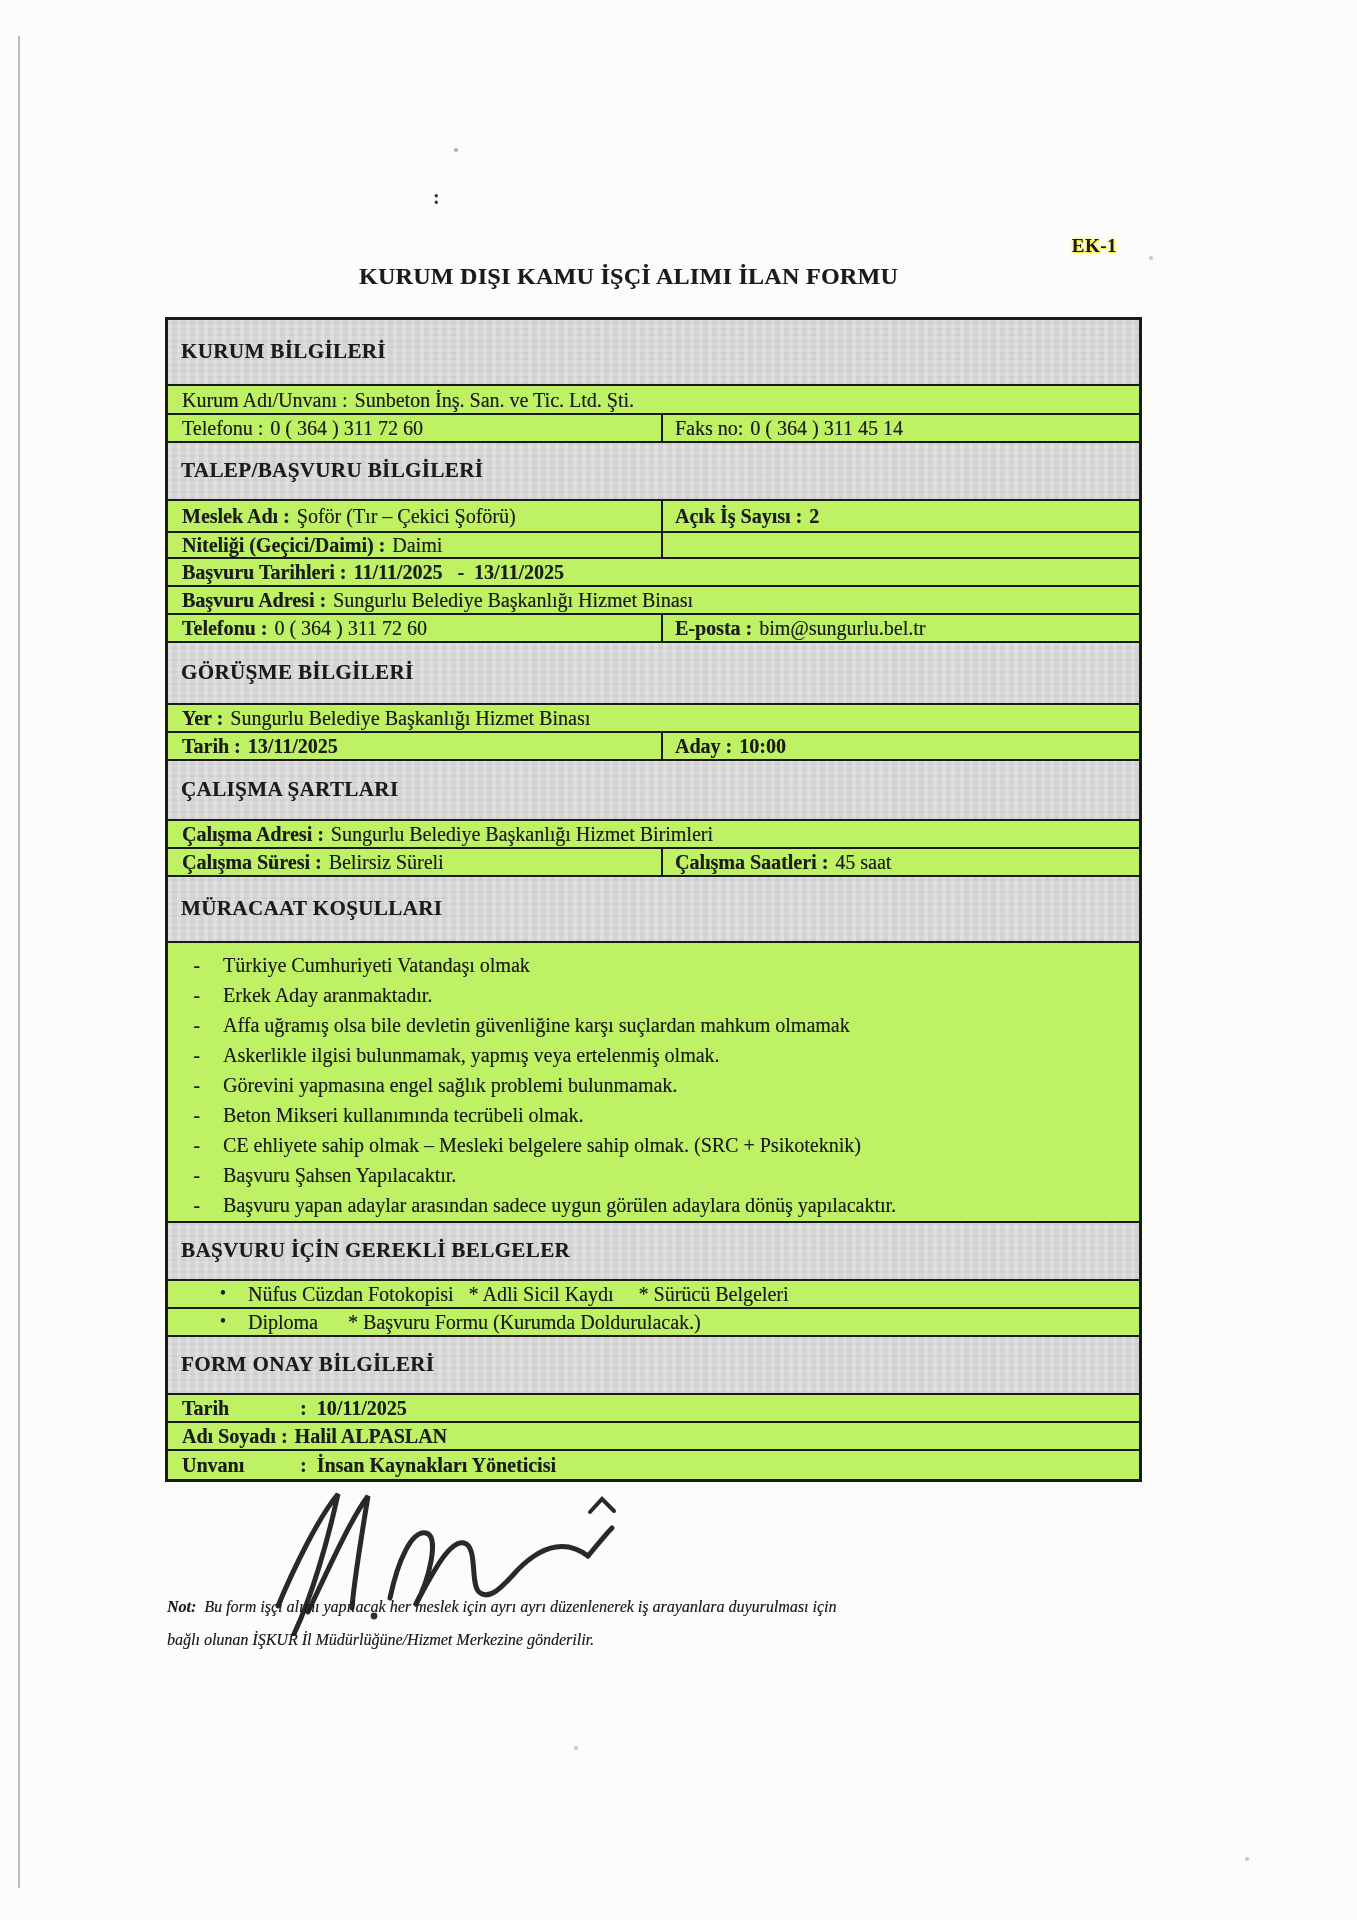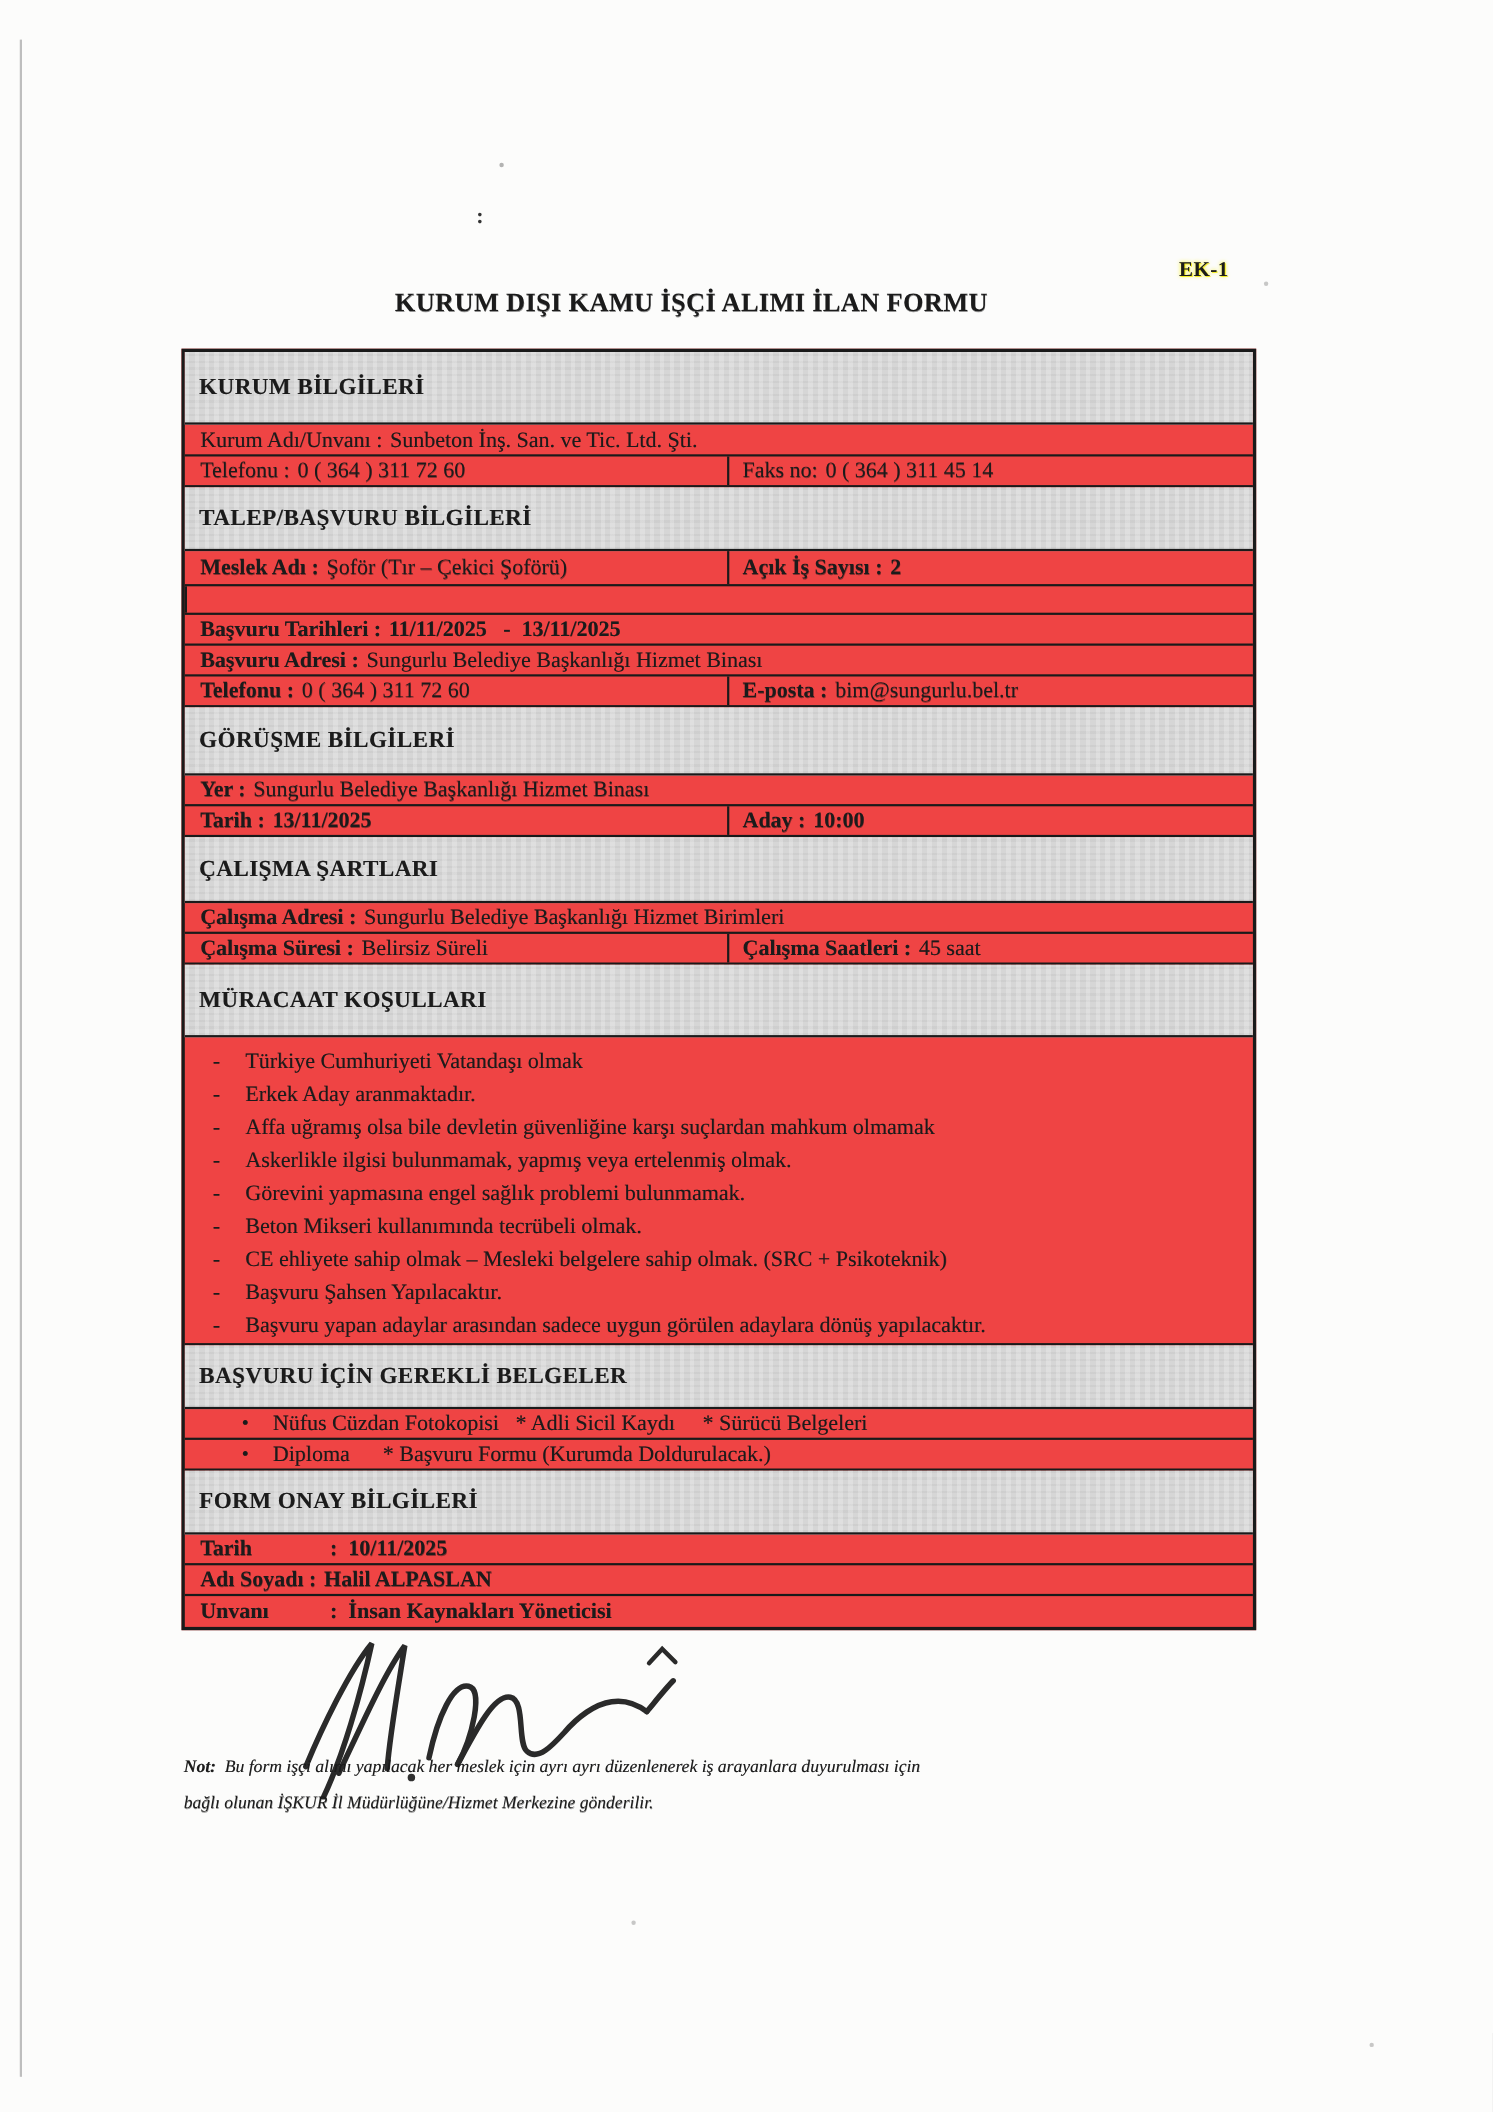--- a/index.html
+++ b/index.html
@@ -16,21 +16,21 @@
   .stray-colon{position:absolute;left:433px;top:186px;font-size:20px;font-weight:bold;color:#333;}
   
   .doc-tag{position:absolute;left:140px;top:235px;width:977px;text-align:right;
     font-weight:bold;font-size:19px;letter-spacing:.5px;}
   .doc-tag .hl{ text-shadow:0 0 4px rgba(245,239,0,.95), 1px 1px 0 rgba(240,232,0,.8), 0.3px 0.3px 0.4px rgba(20,20,20,.45);}
   .doc-title{position:absolute;left:140px;top:263px;width:977px;text-align:center;
     font-weight:bold;font-size:24px;letter-spacing:.3px;}
   
   .form-table{
     position:absolute;left:165px;top:317px;width:977px;
-    border:3px solid #1a1a1a;box-sizing:border-box;background:#ef4444;
+    border:3px solid #1a1a1a;box-sizing:border-box;background:#bef264;
   }
   .row{display:flex;align-items:center;box-sizing:border-box;border-bottom:2px solid #1a1a1a;
        font-size:20px;line-height:1.1;}
   .row:last-child{border-bottom:none;}
   .band{
     background:#d6d6d6;
     background-image:
       repeating-linear-gradient(90deg, rgba(255,255,255,.22) 0 4px, rgba(0,0,0,0) 4px 9px),
       repeating-linear-gradient(0deg, rgba(0,0,0,.035) 0 2px, rgba(0,0,0,0) 2px 6px);
     font-weight:bold;font-size:21px;letter-spacing:.4px;
@@ -103,20 +103,24 @@
       <span class="cell left">
           <span class="lbl">Meslek Adı :</span>
           <span class="val">Şoför (Tır – Çekici Şoförü)</span>
         </span>
       <span class="cell right">
           <span class="lbl">Açık İş Sayısı :</span>
           <span class="val bold">2</span>
         </span>
     </div>
     <div class="row h26">
+      <span class="cell left">
+          <span class="lbl">Niteliği (Geçici/Daimi) :</span>
+          <span class="val">Daimi</span>
+        </span>
       <span class="cell right"></span>
     </div>
     <div class="row h28">
       <span class="cell full">
           <span class="lbl">Başvuru Tarihleri :</span>
           <span class="val bold">11/11/2025   -  13/11/2025</span>
         </span>
     </div>
     <div class="row h28">
       <span class="cell full">

